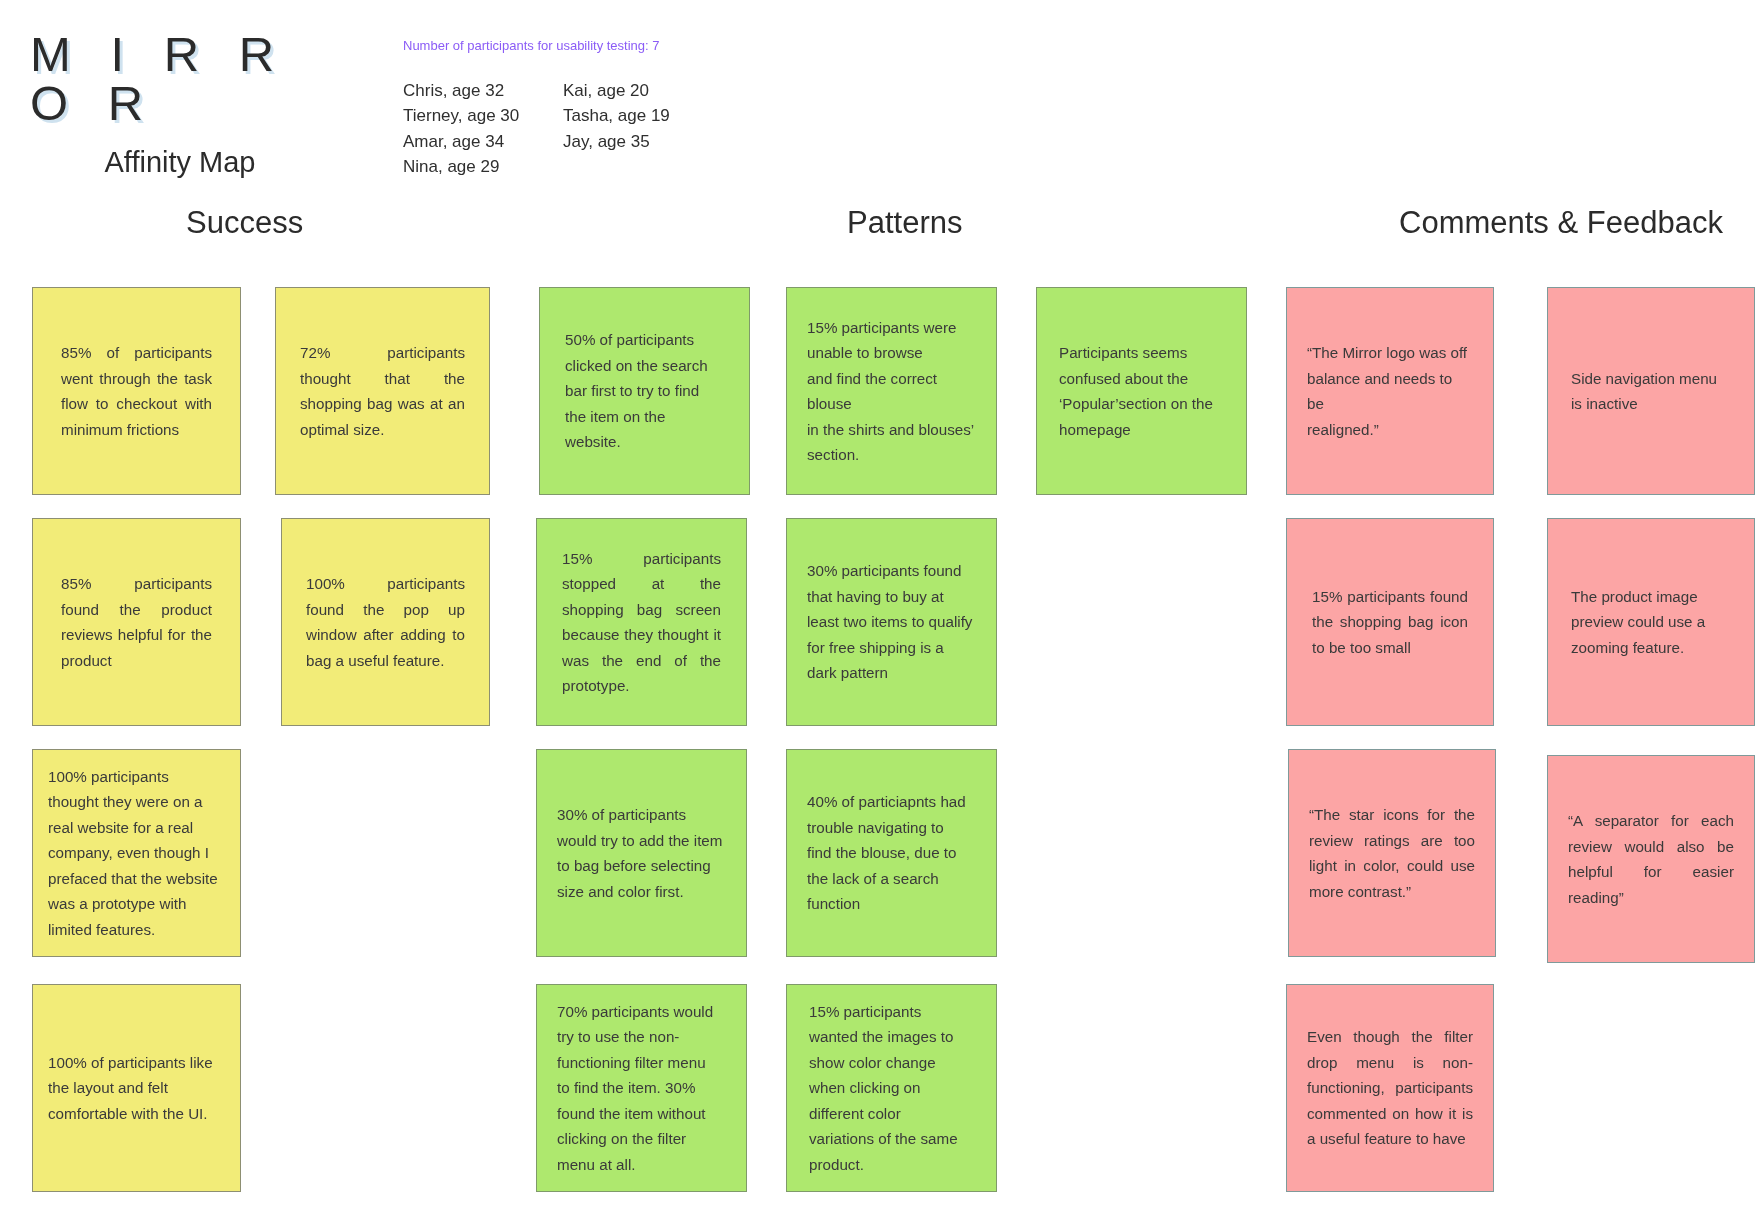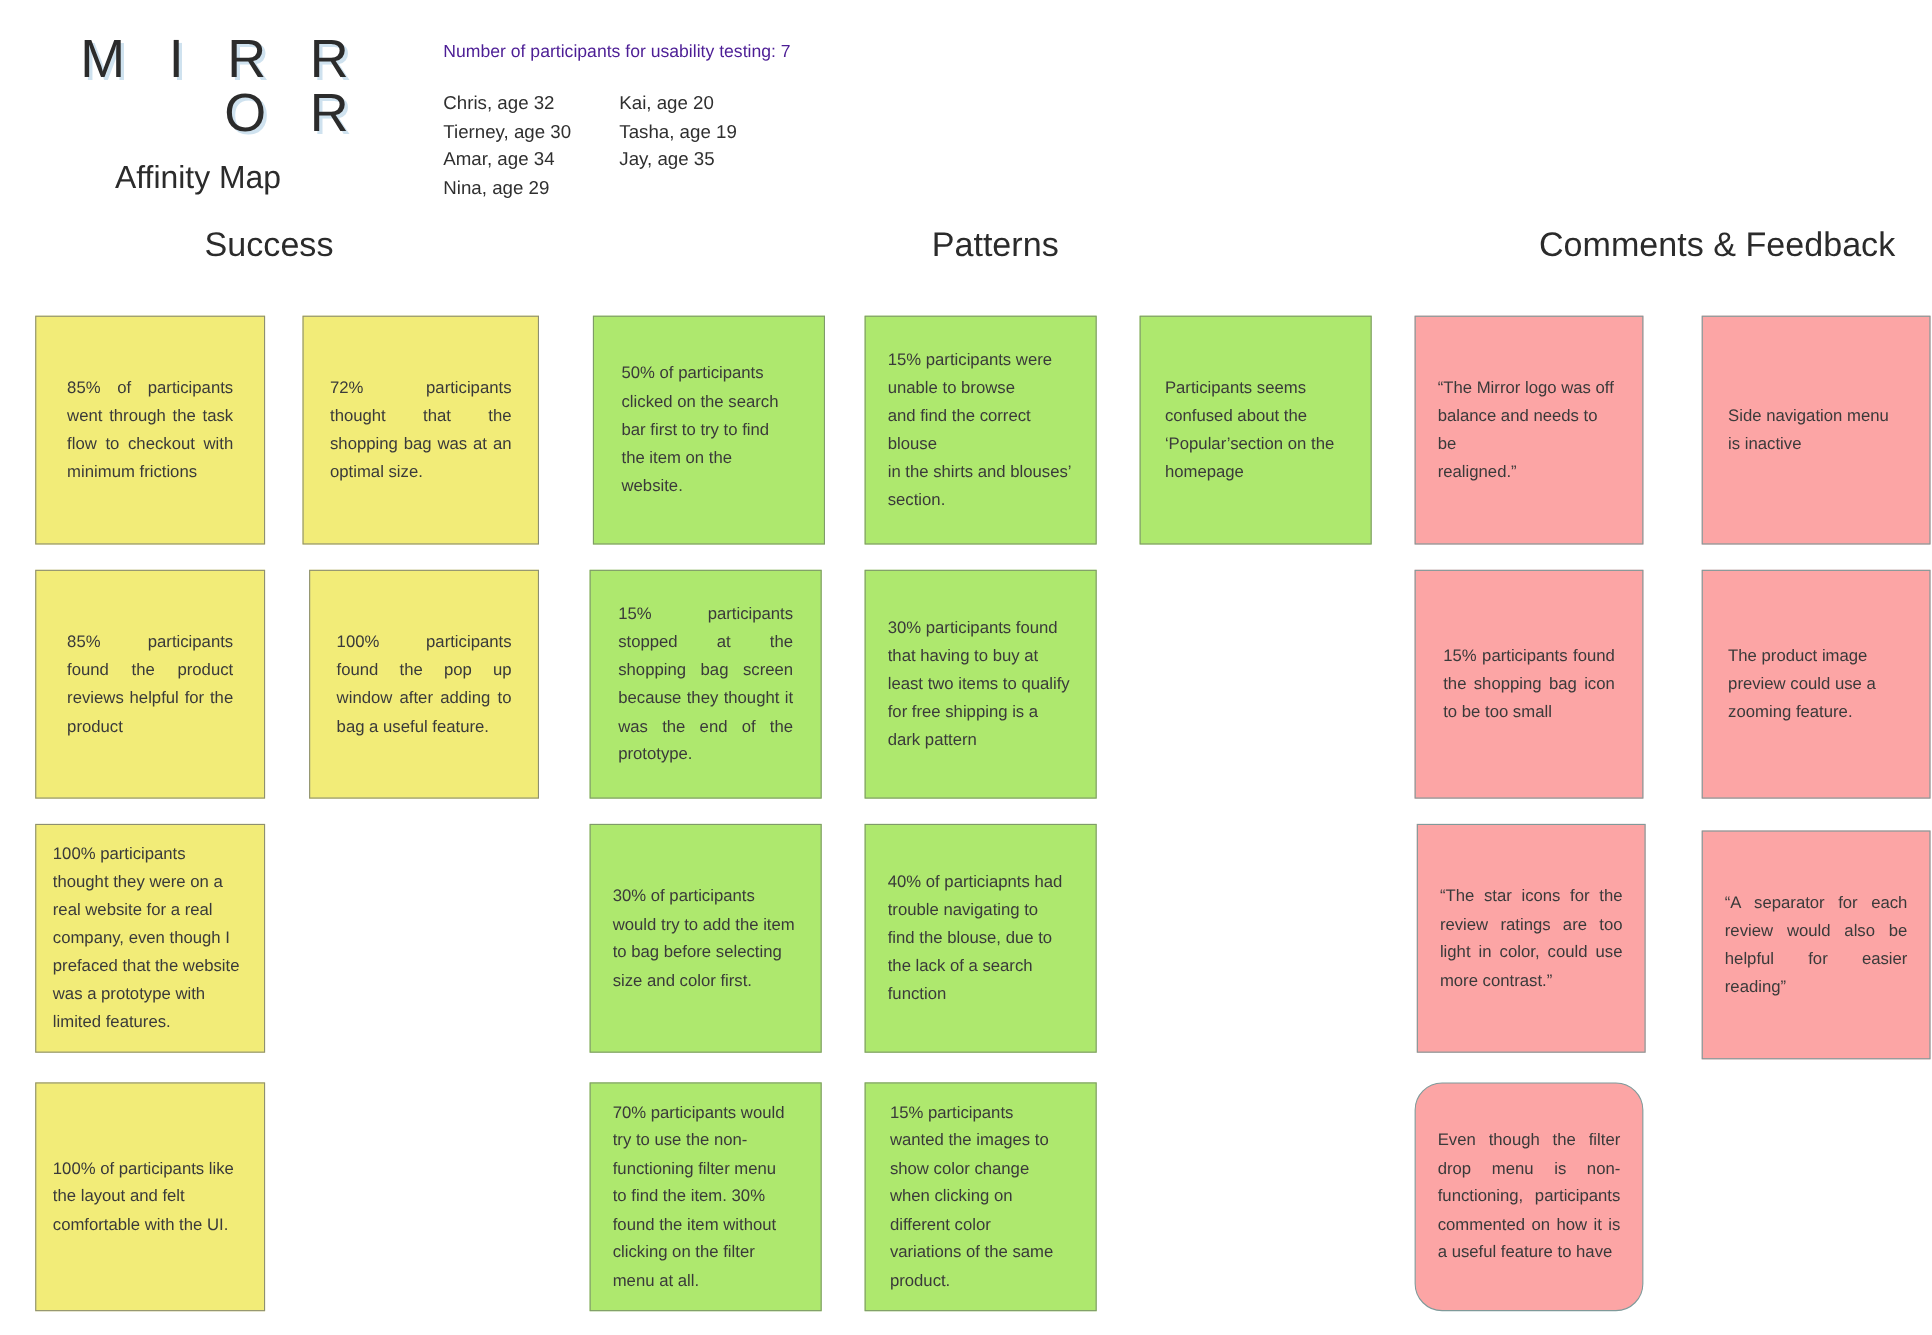--- a/index.html
+++ b/index.html
@@ -19,38 +19,38 @@
   
   #header { position: absolute; left: 0; top: 0; width: 1756px; height: 200px; }
 
   #brand-block { position: absolute; left: 30px; top: 30px; width: 300px; }
 
   #brand-title {
     font-size: 49px;
     letter-spacing: 13px;
     font-weight: 300;
     color: #2b2b2b;
-    text-align: right;
+    text-align: left;
     line-height: 1;
     text-shadow: 3px 3px 0 #cfe2ef;
     font-family: "Liberation Sans", sans-serif;
   }
   #brand-subtitle {
     margin-top: 20px;
     font-size: 29px;
     font-weight: 400;
     color: #2b2b2b;
     text-align: center;
     line-height: 1;
   }
 
   #participants-block { position: absolute; left: 403px; top: 38px; width: 420px; }
   #participants-count {
-    font-size: 16px;
-    color: #4c1d95;
+    font-size: 13px;
+    color: #8b5cf6;
     line-height: 1.2;
     white-space: nowrap;
   }
   #participants-lists {
     margin-top: 24px;
     display: flex;
     gap: 0px;
   }
   .participant-col { display: flex; flex-direction: column; }
   .participant-col.left { width: 160px; }
@@ -254,15 +254,15 @@
 </div>
 
 <div class="note cyan just" style="left:1288px; top:749px; width:208px; height:208px; padding:0 20px;">
   <div class="note-text">“The  star   icons   for   the review   ratings are   too light  in  color, could use more contrast.”</div>
 </div>
 
 <div class="note cyan just" style="left:1547px; top:755px; width:208px; height:208px; padding:0 20px;">
   <div class="note-text">“A  separator   for   each review  would  also be  helpful  for  easier reading”</div>
 </div>
 
-<div class="note cyan just" style="left:1286px; top:984px; width:208px; height:208px; padding:0 20px;border-radius:25px;">
+<div class="note cyan just" style="left:1286px; top:984px; width:208px; height:208px; padding:0 20px;">
   <div class="note-text">Even   though   the   filter drop menu  is  non- functioning,  participants commented on how it is a useful feature  to have</div>
 </div>
 
 </body></html>

